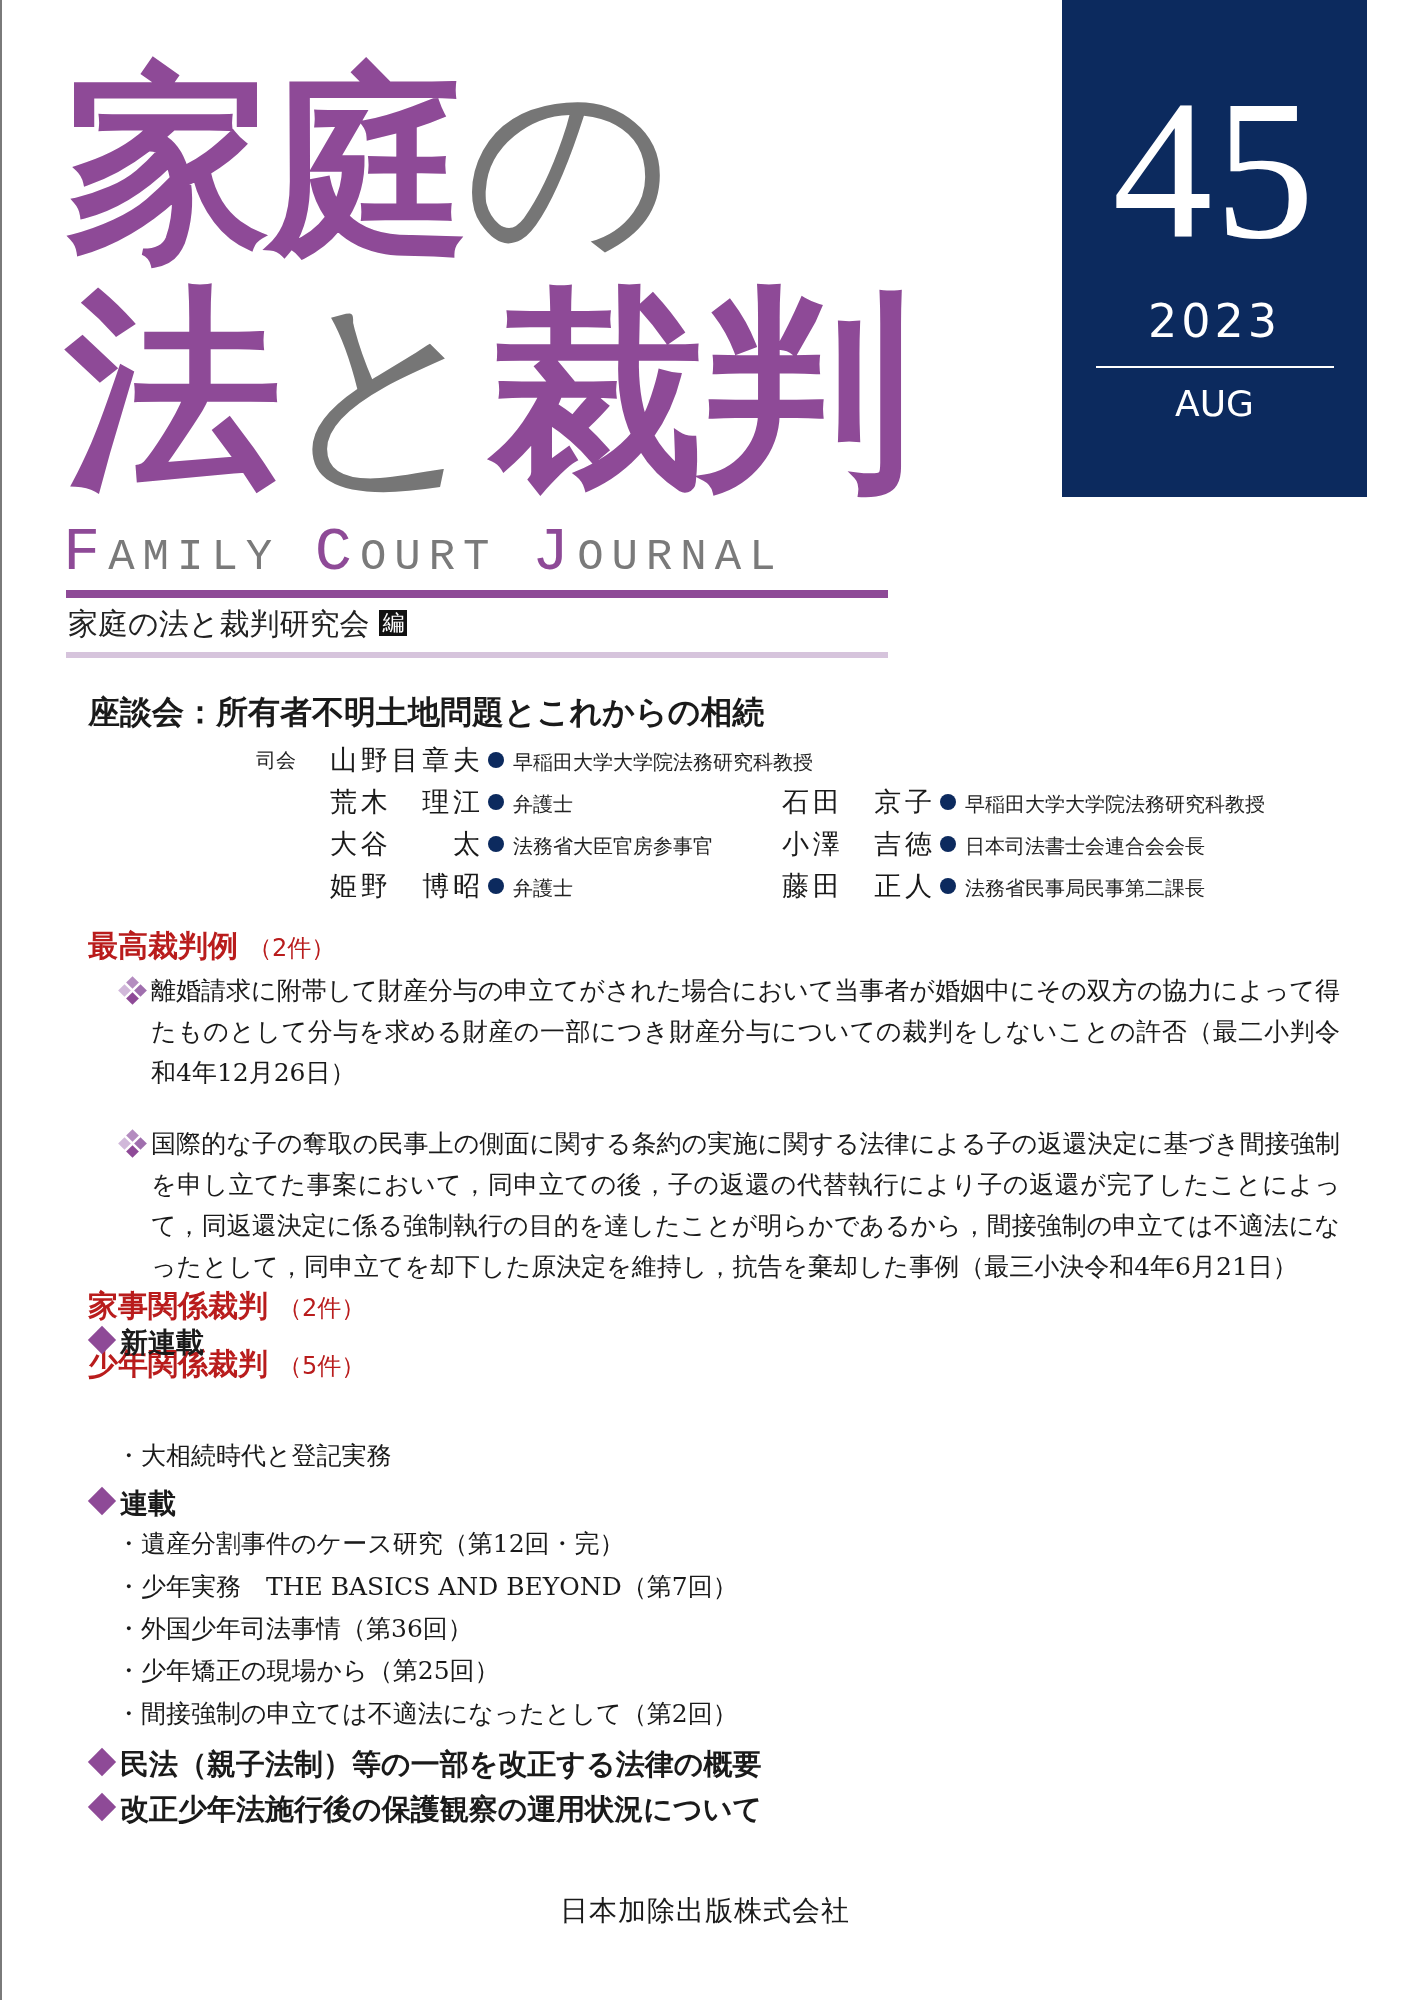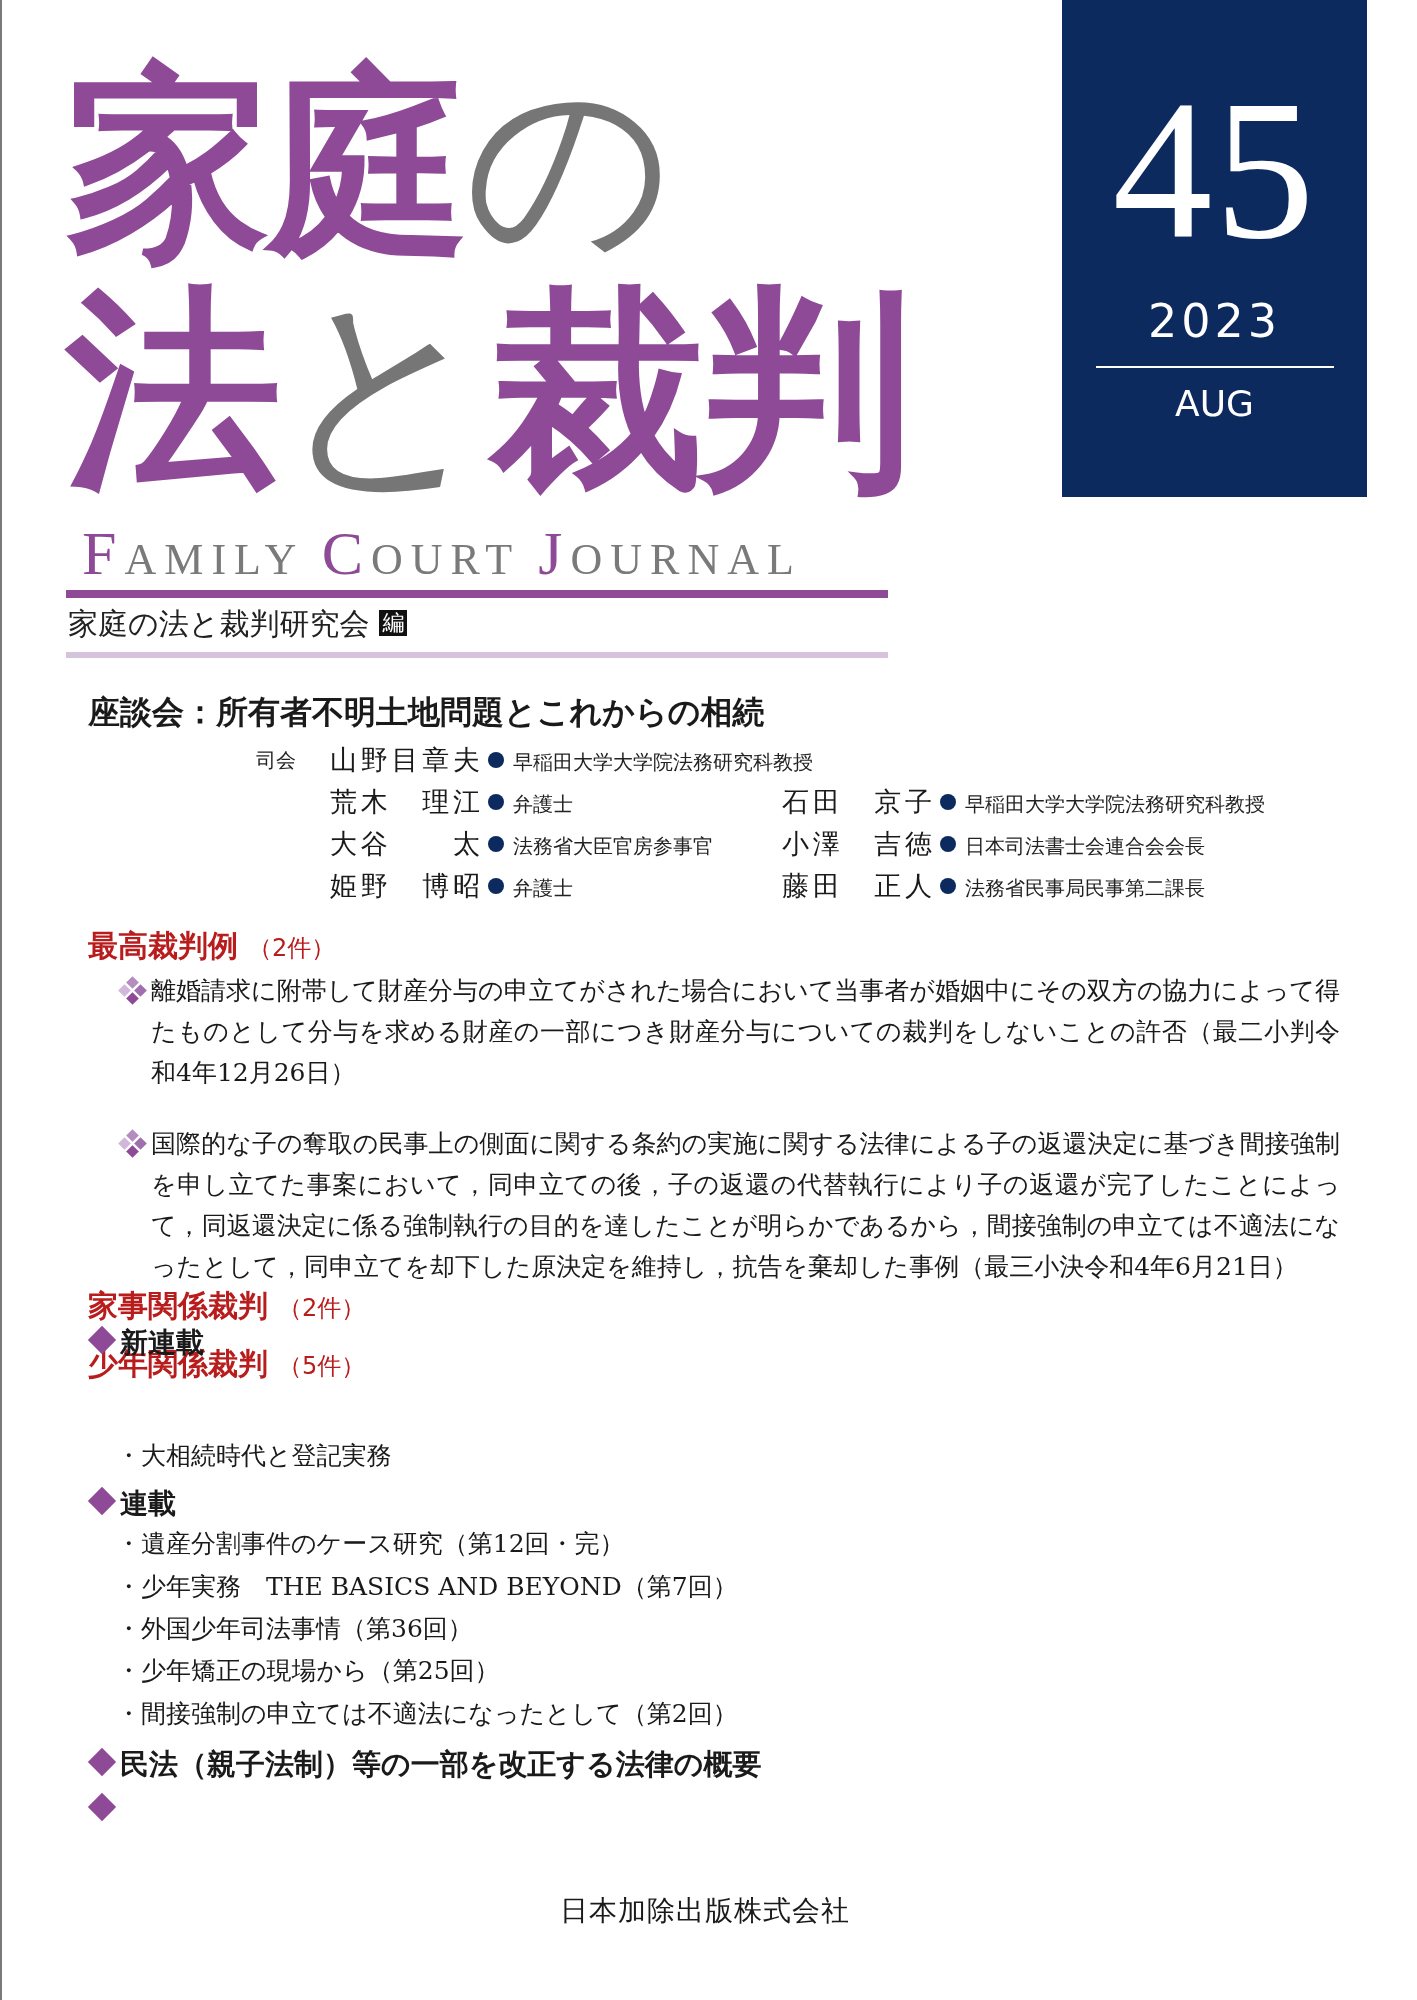--- a/index.html
+++ b/index.html
@@ -11,21 +11,21 @@
   }
   .left-rule { position: absolute; left: 0; top: 0; width: 2px; height: 2000px; background: #7a7a7a; }
 
   
   .title-line { position: absolute; left: 66px; font-family: "DejaVu Sans", sans-serif; font-weight: bold; line-height: 1; letter-spacing: -6px; white-space: nowrap; }
   .title-line1 { top: 62px; font-size: 205px; }
   .title-line2 { top: 282px; font-size: 215px; }
   .t-purple { color: #8e4a97; }
   .t-gray { color: #767676; font-weight: normal; }
 
-  .eng-title { position: absolute; left: 82px; top: 522px; width: 815px; font-family: Liberation Serif, serif; color: #7a7a7a; font-size: 44px; letter-spacing: 8px; white-space: nowrap; line-height: 1; }
+  .eng-title { position: absolute; left: 63px; top: 522px; width: 815px; font-family: Liberation Mono, monospace; color: #7a7a7a; font-size: 44px; letter-spacing: 8px; white-space: nowrap; line-height: 1; }
   .eng-title .cap { color: #8e4a97; font-size: 62px; }
   .bar-purple { position: absolute; left: 66px; top: 590px; width: 822px; height: 8px; background: #8e4a97; }
   .subtitle { position: absolute; left: 68px; top: 604px; font-family: "DejaVu Sans", sans-serif; font-size: 30px; color: #222; white-space: nowrap; line-height: 40px; }
   .hen-box { display: inline-block; background: #111; color: #fff; font-size: 22px; line-height: 26px; padding: 0 3px; margin-left: 10px; vertical-align: 4px; }
   .bar-lilac { position: absolute; left: 66px; top: 652px; width: 822px; height: 6px; background: #d6c4dc; }
 
   
   .issue-box { position: absolute; left: 1062px; top: 0; width: 305px; height: 497px; background: #0c2a5e; color: #fff; text-align: center; }
   .issue-num { position: absolute; left: 0; right: 0; top: 70px; font-family: "Liberation Serif", serif; font-size: 200px; line-height: 1; letter-spacing: 2px; }
   .issue-year { position: absolute; left: 0; right: 0; top: 298px; font-family: "DejaVu Sans", sans-serif; font-size: 46px; letter-spacing: 4px; line-height: 1; font-weight: normal; }
@@ -153,16 +153,16 @@
 <div class="sub-item" style="top:1526px;">・遺産分割事件のケース研究（第12回・完）</div>
 <div class="sub-item" style="top:1569px;">・少年実務　THE BASICS AND BEYOND（第7回）</div>
 <div class="sub-item" style="top:1611px;">・外国少年司法事情（第36回）</div>
 <div class="sub-item" style="top:1653px;">・少年矯正の現場から（第25回）</div>
 <div class="sub-item" style="top:1696px;">・間接強制の申立ては不適法になったとして（第2回）</div>
 
 <div class="dm-head" style="top:1745px; font-size:29px;">
   <span class="dm"></span><span>民法（親子法制）等の一部を改正する法律の概要</span>
 </div>
 <div class="dm-head" style="top:1790px; font-size:29px;">
-  <span class="dm"></span>
+  <span class="dm"></span><span>改正少年法施行後の保護観察の運用状況について</span>
 </div>
 
 <div class="publisher">日本加除出版株式会社</div>
 
 </body></html>

